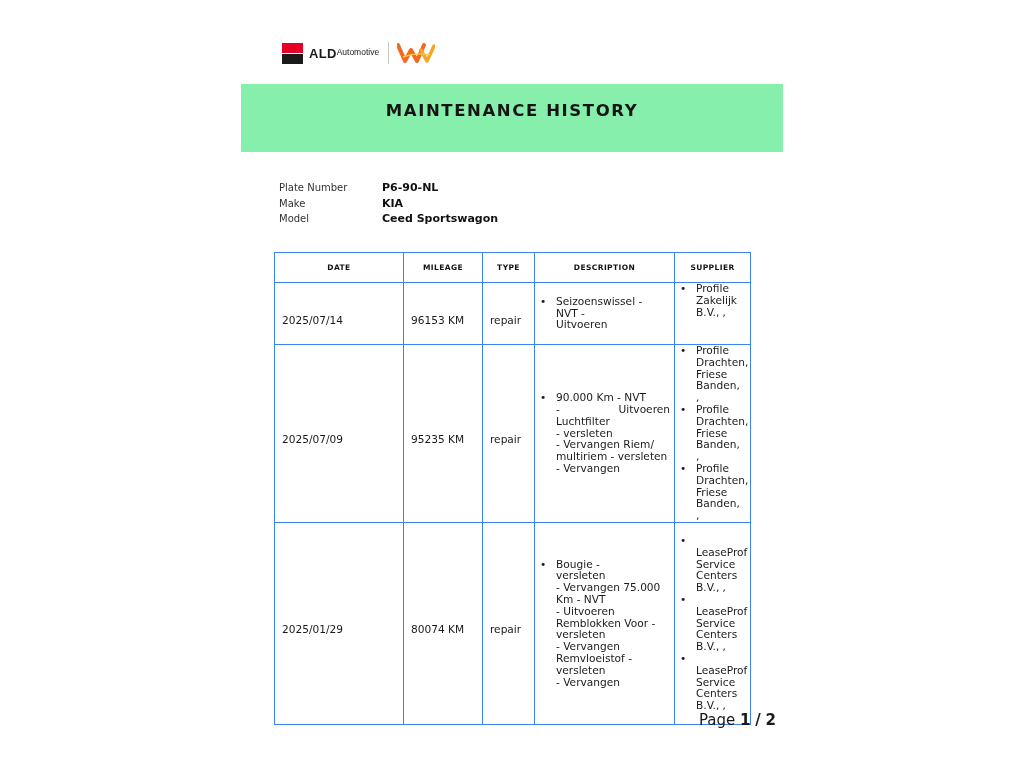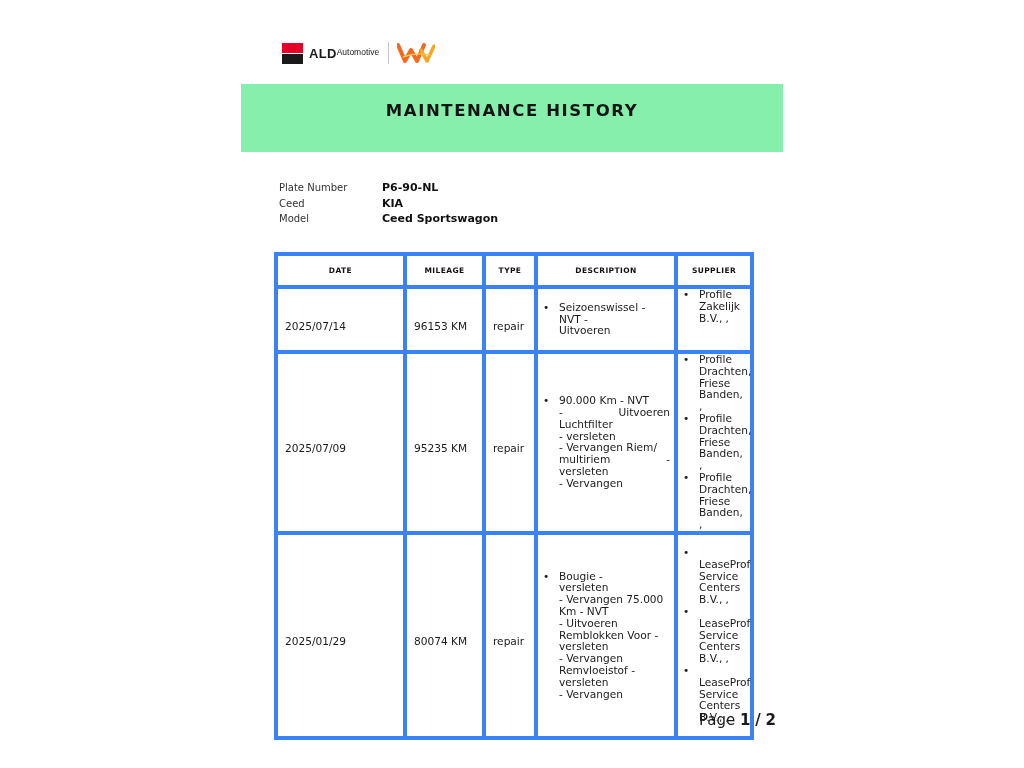--- a/index.html
+++ b/index.html
@@ -114,21 +114,21 @@
     
     .history-table {
       position: absolute;
       left: 274px;
       top: 252px;
       width: 477px;
       border-collapse: collapse;
       table-layout: fixed;
     }
     .history-table th, .history-table td {
-      border: 4px solid #3b82f6;
+      border: 1px solid #3b82f6;
       font-size: 10.6px;
       color: #1a1a1a;
       margin-top: 47px;
     }
     .history-table th {
       height: 29px;
       font-size: 7.5px;
       font-weight: bold;
       letter-spacing: 0.4px;
       text-align: center;
@@ -206,21 +206,21 @@
   <div class="header-band">
     <div class="doc-title">MAINTENANCE HISTORY</div>
   </div>
 
   <div class="vehicle-info">
     <div class="info-row">
       <span class="info-label">Plate Number</span>
       <span class="info-value">P6-90-NL</span>
     </div>
     <div class="info-row">
-      <span class="info-label">Ceed</span>
+      <span class="info-label">Make</span>
       <span class="info-value">KIA</span>
     </div>
     <div class="info-row">
       <span class="info-label">Model</span>
       <span class="info-value">Ceed Sportswagon</span>
     </div>
   </div>
 
   <table class="history-table">
     <colgroup>

